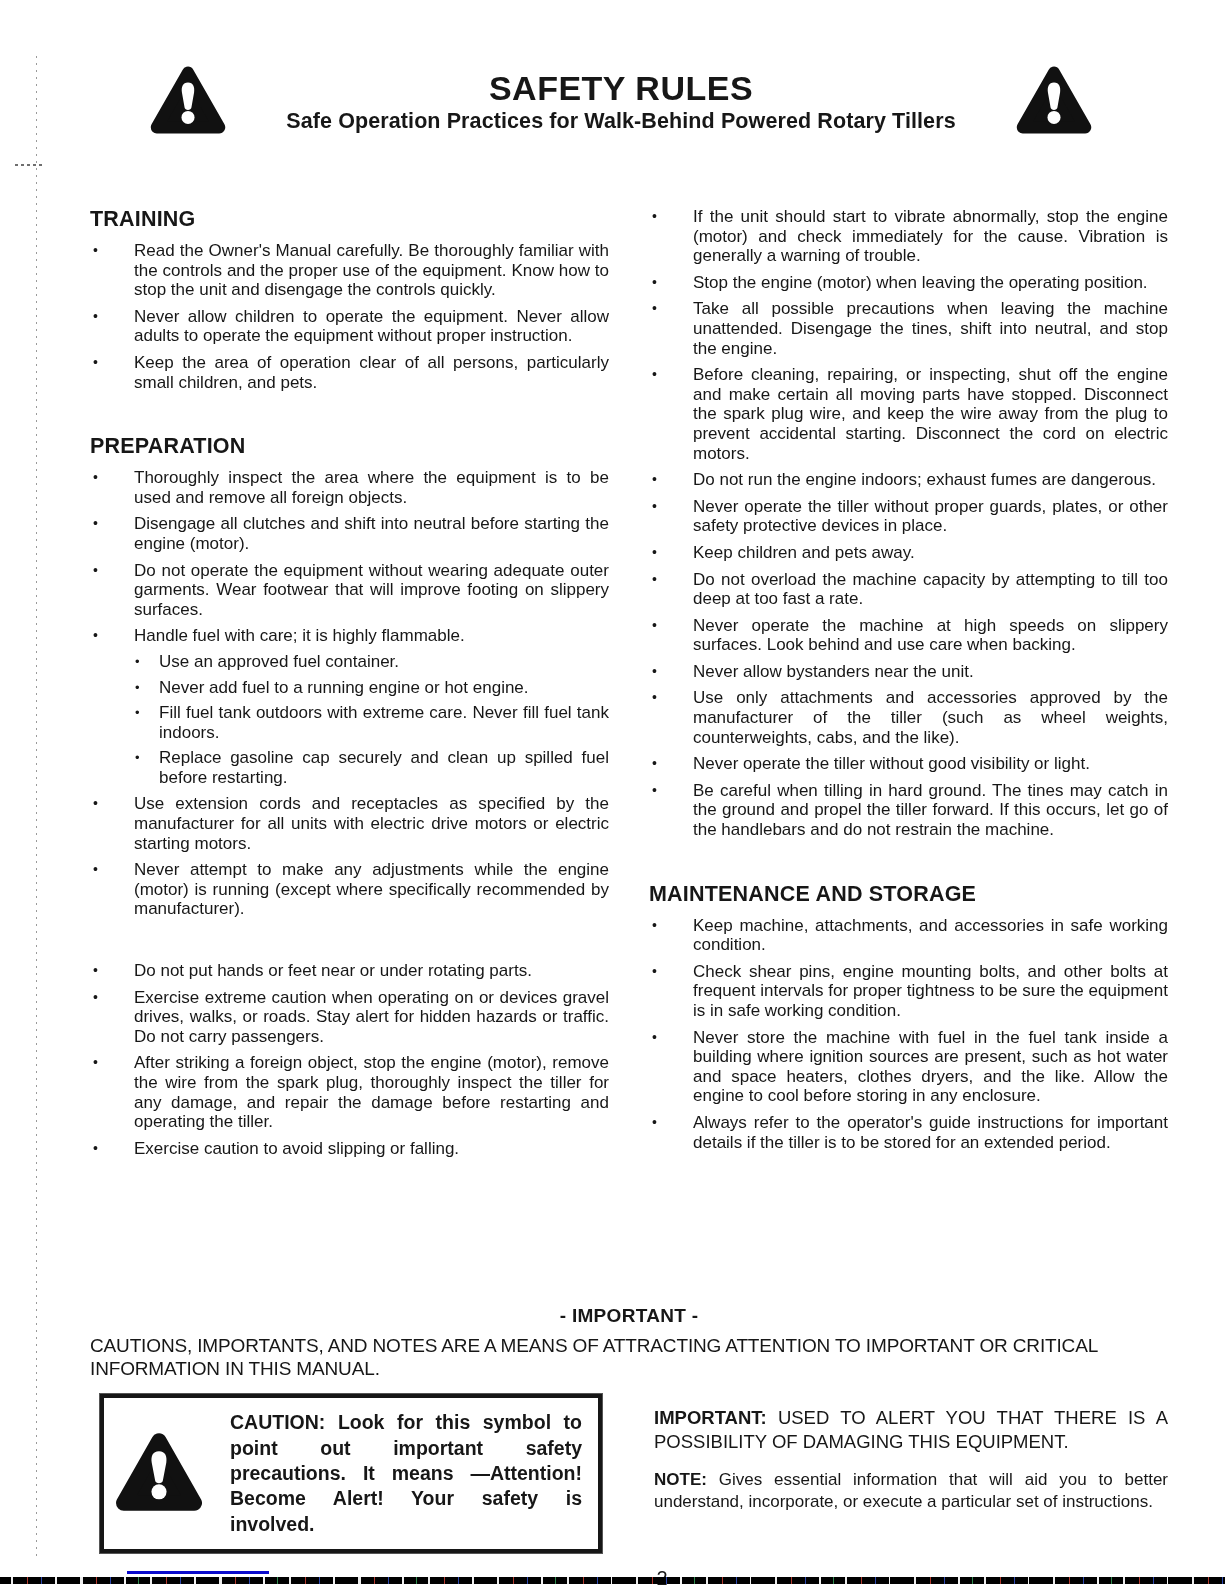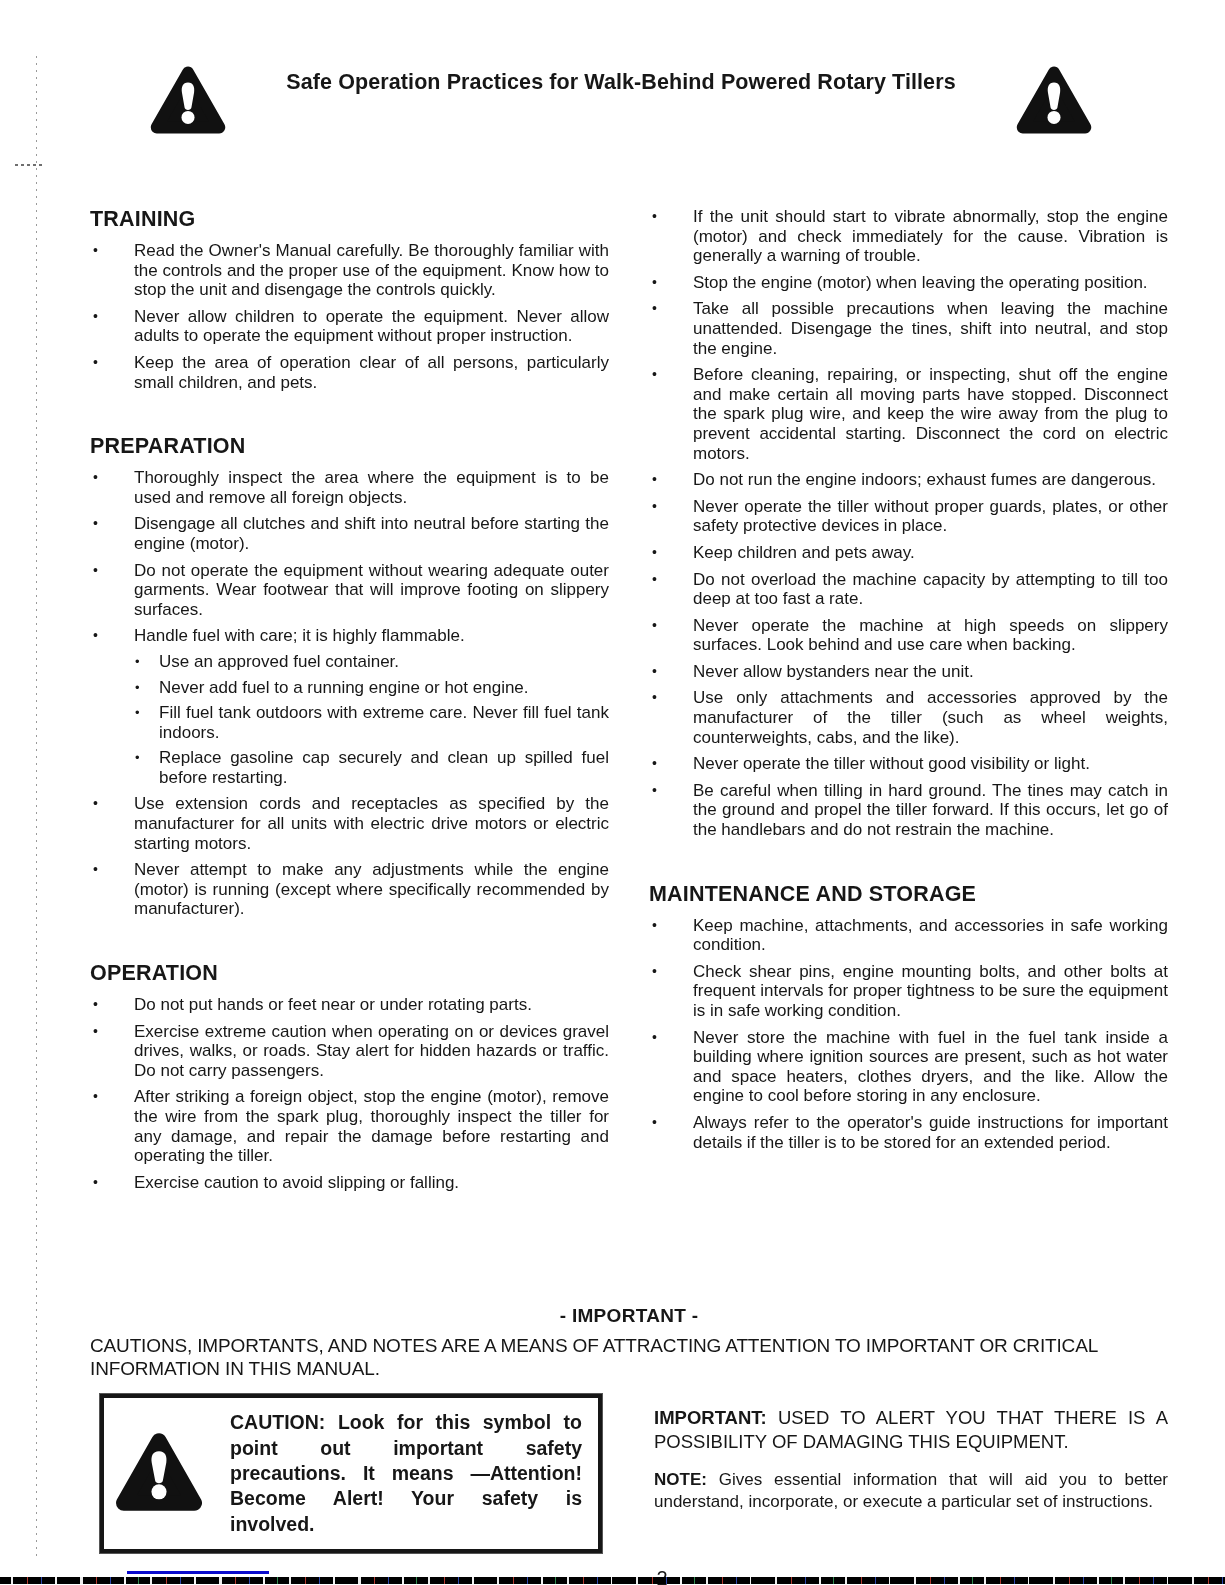--- a/index.html
+++ b/index.html
@@ -77,20 +77,21 @@
 
   <div class="header">
     <span class="tri">
       <svg width="76" height="80" viewBox="0 0 100 94">
         <polygon points="50,11 91,83 9,83" fill="#111" stroke="#111" stroke-width="16" stroke-linejoin="round"></polygon>
         <path d="M50 24 C57 24 59 30 58 37 L54.5 57 C54 61 46 61 45.5 57 L42 37 C41 30 43 24 50 24 Z" fill="#fff"></path>
         <circle cx="50" cy="70" r="8.6" fill="#fff"></circle>
       </svg>
     </span>
     <div class="header-center">
+      <div class="page-title">SAFETY RULES</div>
       <div class="page-subtitle">Safe Operation Practices for Walk-Behind Powered Rotary Tillers</div>
     </div>
     <span class="tri">
       <svg width="76" height="80" viewBox="0 0 100 94">
         <polygon points="50,11 91,83 9,83" fill="#111" stroke="#111" stroke-width="16" stroke-linejoin="round"></polygon>
         <path d="M50 24 C57 24 59 30 58 37 L54.5 57 C54 61 46 61 45.5 57 L42 37 C41 30 43 24 50 24 Z" fill="#fff"></path>
         <circle cx="50" cy="70" r="8.6" fill="#fff"></circle>
       </svg>
     </span>
   </div>
@@ -155,21 +156,20 @@
           <span class="b">•</span>
           <span class="t">Use extension cords and receptacles as specified by the manufacturer for all units with electric drive motors or electric starting motors.</span>
         </div>
         <div class="item">
           <span class="b">•</span>
           <span class="t">Never attempt to make any adjustments while the engine (motor) is running (except where specifically recommended by manufacturer).</span>
         </div>
       </div>
 
       <div class="section gap-above">
-        <div class="section-heading">OPERATION</div>
         <div class="item">
           <span class="b">•</span>
           <span class="t">Do not put hands or feet near or under rotating parts.</span>
         </div>
         <div class="item">
           <span class="b">•</span>
           <span class="t">Exercise extreme caution when operating on or devices gravel drives, walks, or roads. Stay alert for hidden hazards or traffic. Do not carry passengers.</span>
         </div>
         <div class="item">
           <span class="b">•</span>

